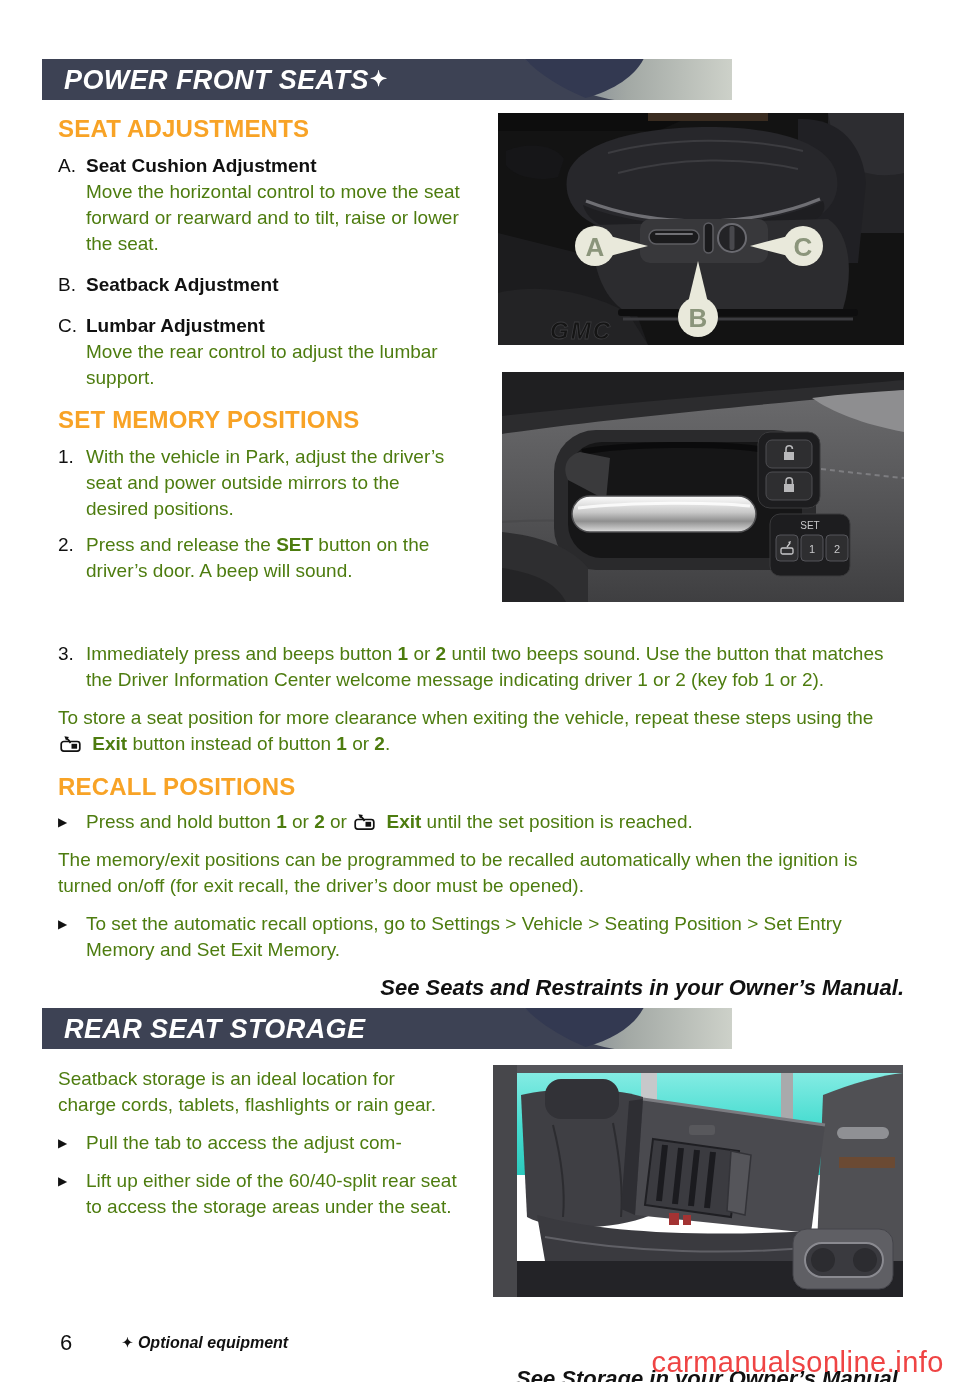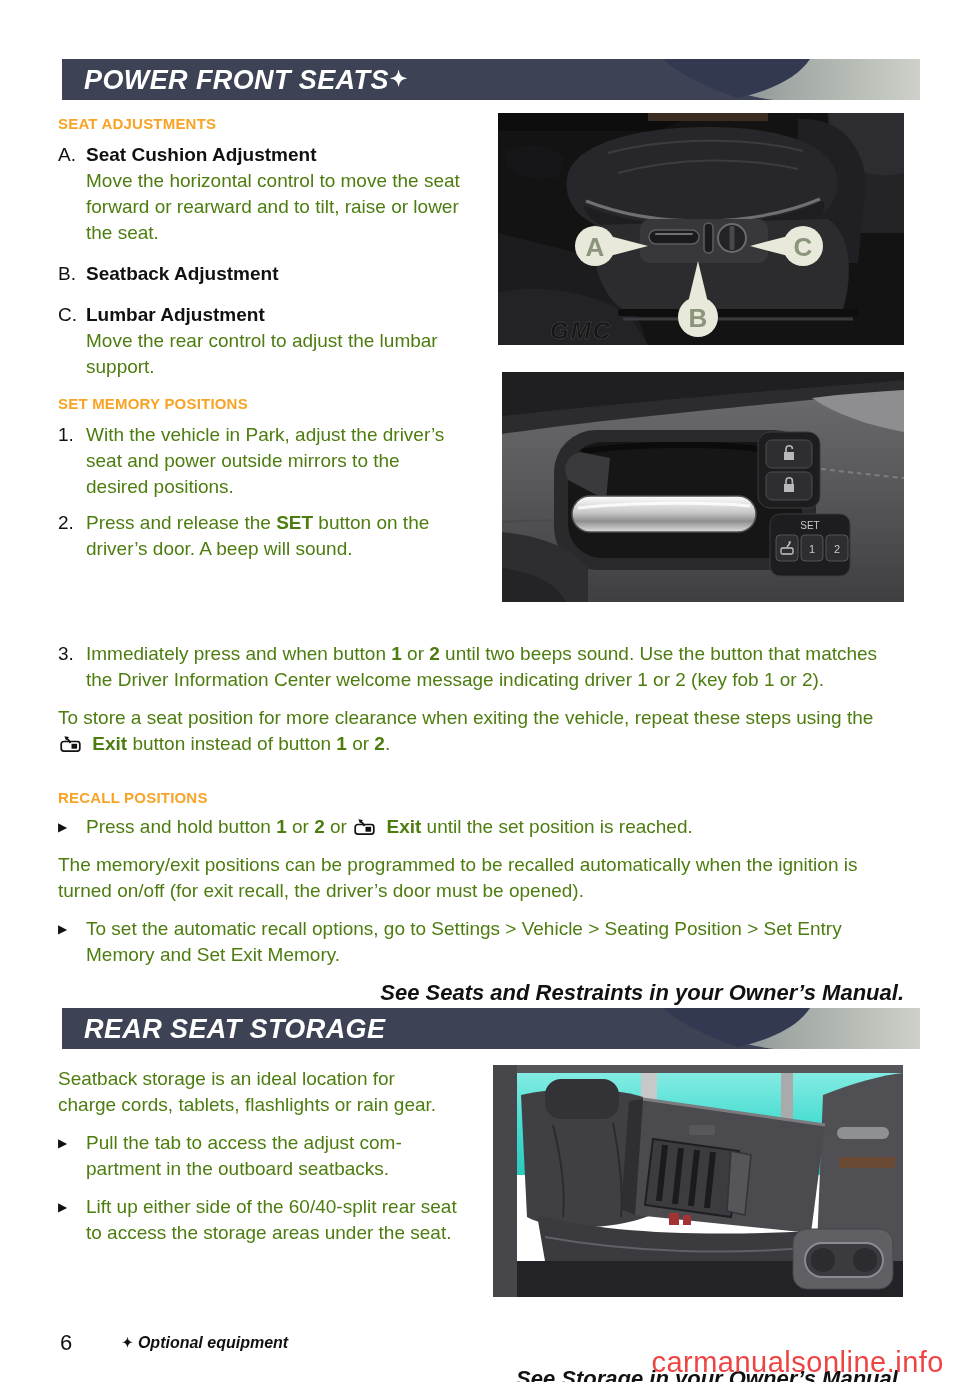--- a/index.html
+++ b/index.html
@@ -1,28 +1,28 @@
 <!DOCTYPE html>
 <html><head>
 <meta charset="utf-8">
 <style>
   html,body{margin:0;padding:0;background:#ffffff;}
   .page{position:relative;width:960px;height:1382px;background:#ffffff;overflow:hidden;
         font-family:"Liberation Sans",sans-serif;color:#111;}
 
   
-  .banner{position:absolute;left:62px;width:858px;height:41px;background:#3d4254;}
+  .banner{position:absolute;left:42px;width:690px;height:41px;background:#3d4254;}
   .banner svg.swoosh{position:absolute;inset:0;width:100%;height:100%;}
   .banner-title{position:absolute;left:22px;top:50%;transform:translateY(-50%);
         font-style:italic;font-weight:bold;font-size:27px;color:#fff;letter-spacing:.4px;white-space:nowrap;}
   .banner-title .star{font-style:normal;font-size:21px;vertical-align:3px;margin-left:1px;}
 
   
   .col,.wide{position:absolute;}
-  .hd{color:#f8a326;font-weight:bold;font-size:15px;letter-spacing:.2px;margin:0 0 10px 0;}
+  .hd{color:#f8a326;font-weight:bold;font-size:24px;letter-spacing:.2px;margin:0 0 10px 0;}
   p{margin:0;font-size:19px;line-height:26px;color:#4d7c0f;}
   .b{font-weight:bold;}
   .li{display:flex;align-items:flex-start;margin-bottom:15px;}
   .li .mk{flex:0 0 28px;font-size:19px;line-height:26px;}
   .li.bullet .mk{font-size:12px;line-height:26px;}
   .li .ct{flex:1;}
   .item-title{font-weight:bold;font-size:19px;line-height:26px;} .mt12{margin-top:12px;} .mt14{margin-top:14px;} .mb0{margin-bottom:0;}
   .ref{font-style:italic;font-weight:bold;font-size:22px;line-height:22px;color:#111;text-align:right;}
 
   
@@ -199,34 +199,34 @@
       <text x="335" y="181" text-anchor="middle" font-family="Liberation Sans, sans-serif" font-size="11" fill="#c8c8ca">2</text>
       <path d="M0 160 C40 164 70 176 86 196 L86 230 L0 230 Z" fill="#2e2e30"></path>
       <path d="M0 196 C30 200 54 210 64 230 L0 230 Z" fill="#242426"></path>
     </svg>
   </div>
 
   <div class="wide" style="left:58px;top:641px;width:846px;">
     <div class="li mb0">
       <div class="mk">3.</div>
       <div class="ct">
-          <p><span>Immediately press and when button </span><span class="b">1</span><span> or </span><span class="b">2</span><span> until two beeps sound. Use the button that matches the Driver Information Center welcome message indicating driver 1 or 2 (key fob 1 or 2).</span></p>
+          <p><span>Immediately press and beeps button </span><span class="b">1</span><span> or </span><span class="b">2</span><span> until two beeps sound. Use the button that matches the Driver Information Center welcome message indicating driver 1 or 2 (key fob 1 or 2).</span></p>
         </div>
     </div>
 
     <p class="mt12"><span>To store a seat position for more clearance when exiting the vehicle, repeat these steps using the </span>
   <svg class="seat-exit" width="25" height="18" viewBox="0 0 25 18">
     <rect x="1.2" y="6.5" width="18.6" height="9.6" rx="2.6" fill="none" stroke="#111" stroke-width="1.7"></rect>
     <rect x="11.5" y="8.8" width="5.6" height="4.9" fill="#111"></rect>
     <path d="M10.5 8 C9.5 6.2 8.6 4.9 6.9 3.5" fill="none" stroke="#111" stroke-width="1.7"></path>
     <polygon points="4.4,1.2 9.0,2.0 6.0,5.5" fill="#111"></polygon>
   </svg>
 <span> </span><span class="b">Exit</span><span> button instead of button </span><span class="b">1</span><span> or </span><span class="b">2</span><span>.</span></p>
 
-    <div class="hd" style="margin-top:32px;margin-bottom:8px;">RECALL POSITIONS</div>
+    <div class="hd" style="margin-top:16px;margin-bottom:8px;">RECALL POSITIONS</div>
 
     <div class="li bullet mb0">
       <div class="mk">▶</div>
       <div class="ct">
           <p><span>Press and hold button </span><span class="b">1</span><span> or </span><span class="b">2</span><span> or </span>
   <svg class="seat-exit" width="25" height="18" viewBox="0 0 25 18">
     <rect x="1.2" y="6.5" width="18.6" height="9.6" rx="2.6" fill="none" stroke="#111" stroke-width="1.7"></rect>
     <rect x="11.5" y="8.8" width="5.6" height="4.9" fill="#111"></rect>
     <path d="M10.5 8 C9.5 6.2 8.6 4.9 6.9 3.5" fill="none" stroke="#111" stroke-width="1.7"></path>
     <polygon points="4.4,1.2 9.0,2.0 6.0,5.5" fill="#111"></polygon>
@@ -262,21 +262,21 @@
     </svg>
     <div class="banner-title"><span>REAR SEAT STORAGE</span></div>
   </div>
 
   <div class="col" style="left:58px;top:1066px;width:400px;">
     <p>Seatback storage is an ideal location for charge cords, tablets, flashlights or rain gear.</p>
 
     <div class="li bullet mb0 mt12">
       <div class="mk">▶</div>
       <div class="ct">
-          <p><span>Pull the tab to access the adjust com-</span><br><span>partment in the outboard seatbacks.</span></p>
+          <p><span>Pull the tab to access the adjust com-</span><br></p>
         </div>
     </div>
 
     <div class="li bullet mb0 mt12">
       <div class="mk">▶</div>
       <div class="ct">
           <p>Lift up either side of the 60/40-split rear seat to access the storage areas under the seat.</p>
         </div>
     </div>
   </div>

